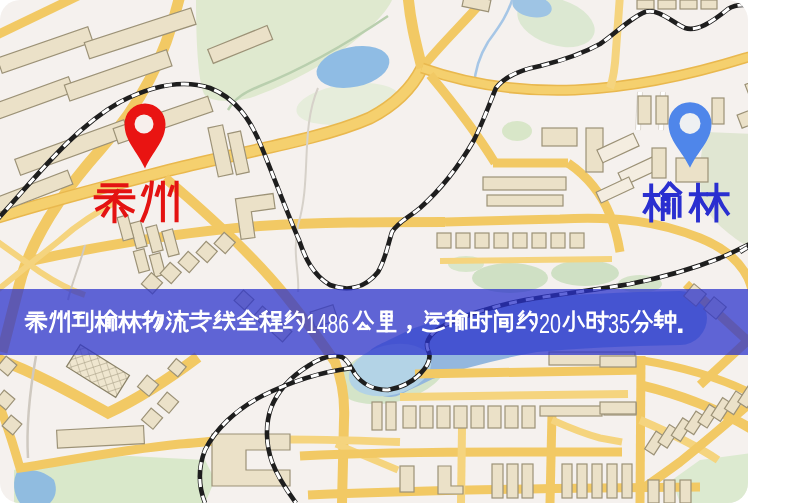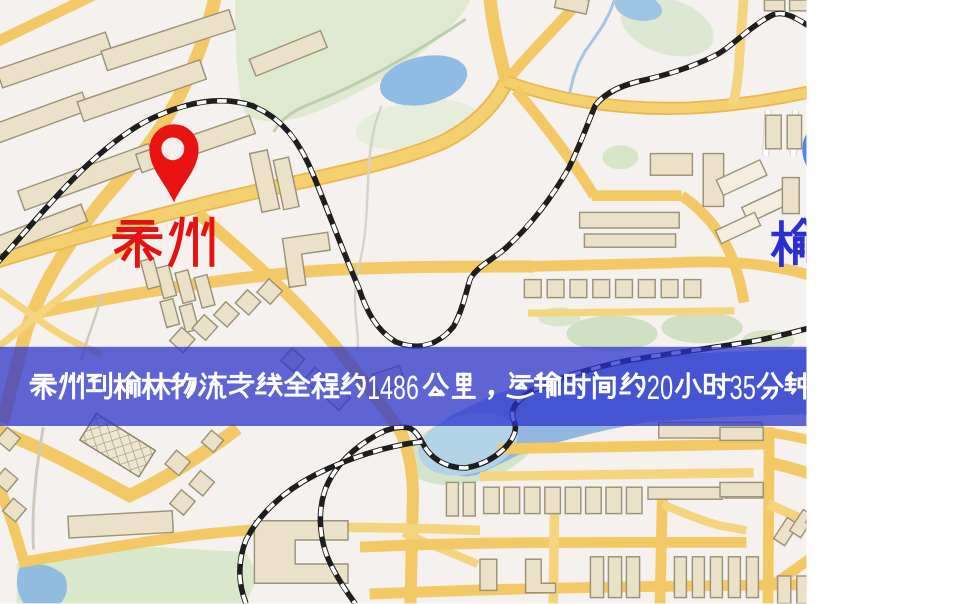--- a/index.html
+++ b/index.html
@@ -1,16 +1,16 @@
 <!DOCTYPE html>
 <html><head>
 <meta charset="utf-8">
 <style>
   html,body{margin:0;padding:0;background:#fff;font-family:"Liberation Sans",sans-serif;}
-  #wrap{position:relative;width:672px;height:503px;overflow:hidden;}
+  #wrap{position:relative;width:748px;height:503px;overflow:hidden;border-radius:20px;}
 </style>
 </head>
 <body>
 <div id="wrap">
 <svg width="800" height="503" viewBox="0 0 800 503">
 <defs>
   <g id="gTai" fill="none" stroke="currentColor">
     <path d="M20,10 H76"></path>
           <path d="M12,24 H84"></path>
           <path d="M4,38 H92"></path>

